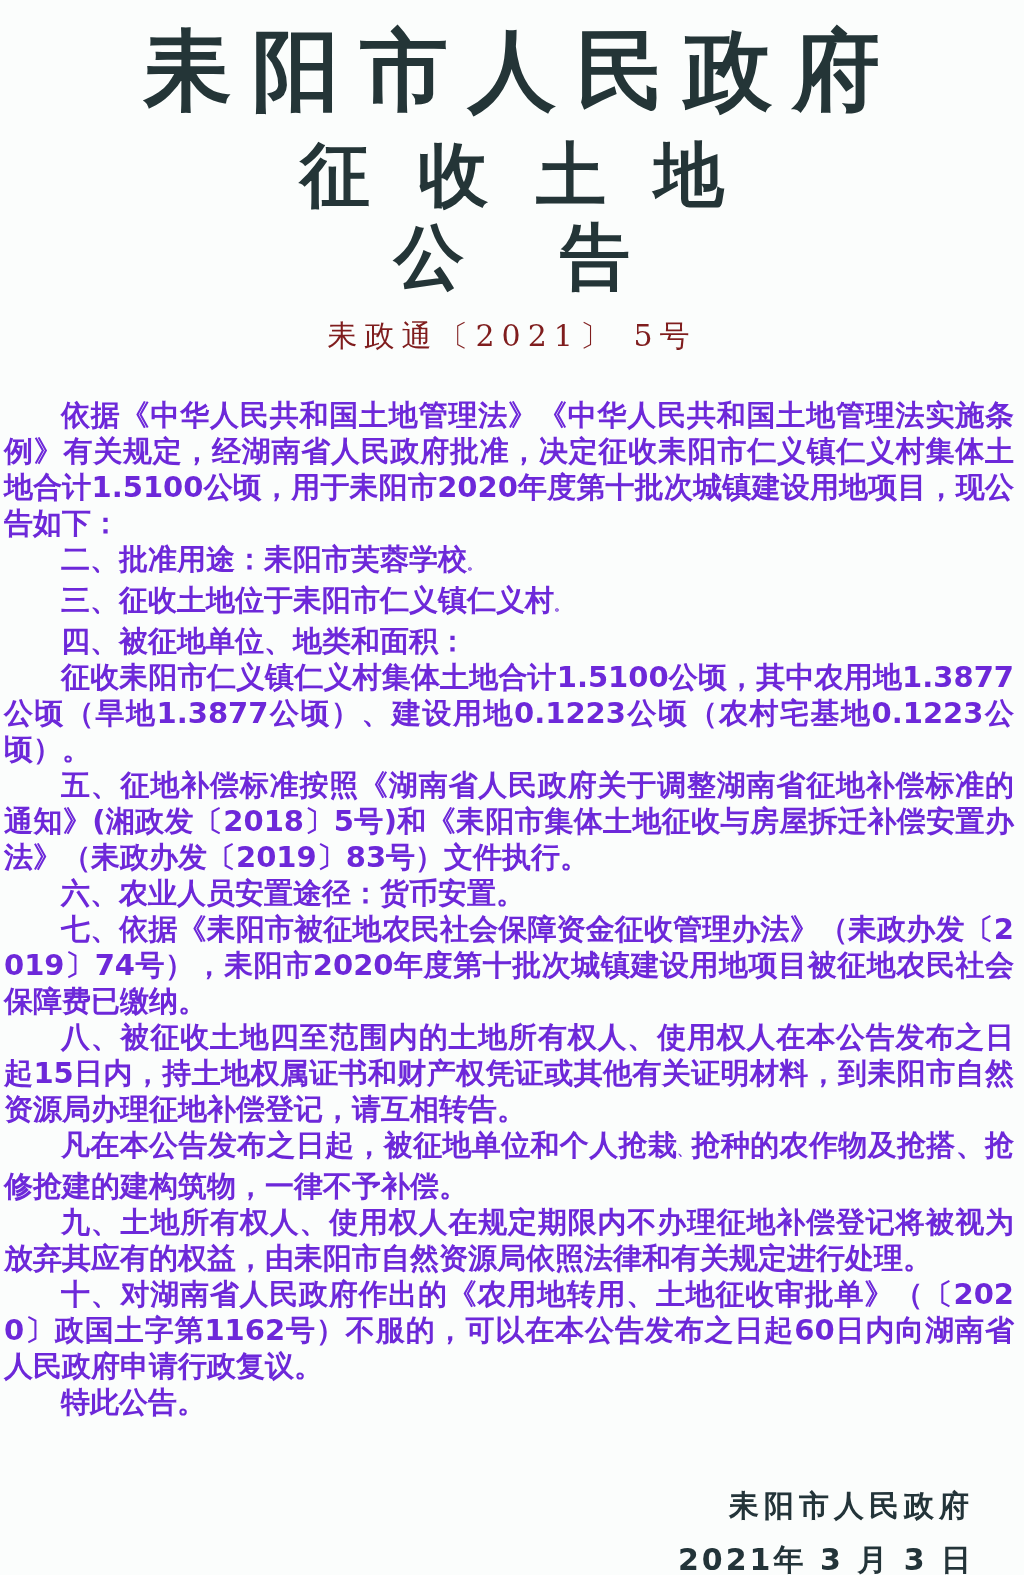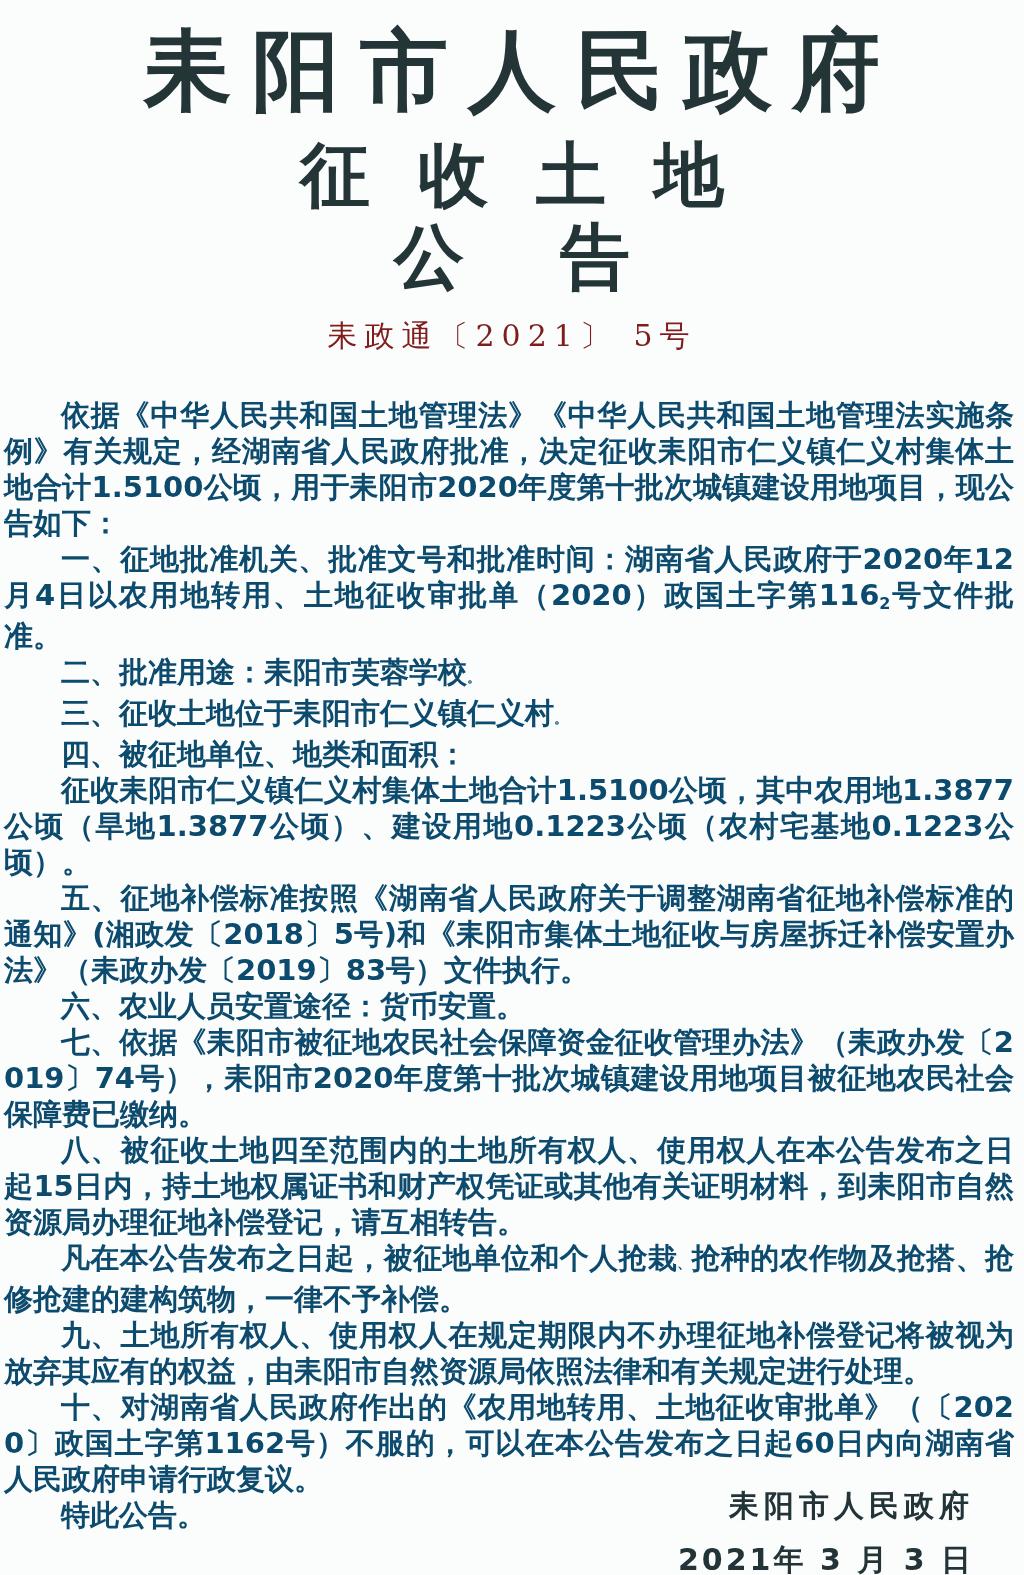--- a/index.html
+++ b/index.html
@@ -62,21 +62,21 @@
   .doc-body {
     margin-top: 44px;
     padding: 0 10px 0 4px;
     font-family: "DejaVu Sans", "Liberation Sans", sans-serif;
     font-weight: 700;
     font-size: 29px;
     line-height: 36px;
     text-align: justify;
     text-justify: inter-ideograph;
     word-break: break-all;
-    color: #0c4a6e;
+    color: #6d28d9;
   }
   .para {
     margin: 0;
     text-indent: 57px;
   }
   .sub-2 {
     font-size: 16px;
     position: relative;
     top: 4px;
   }
@@ -103,21 +103,20 @@
 
   <header class="doc-header">
     <div class="title-1">耒阳市人民政府</div>
     <div class="title-2">征收土地</div>
     <div class="title-3">公告</div>
     <div class="doc-number">耒政通〔2021〕 5号</div>
   </header>
 
   <main class="doc-body">
     <p class="para">依据《中华人民共和国土地管理法》《中华人民共和国土地管理法实施条例》有关规定，经湖南省人民政府批准，决定征收耒阳市仁义镇仁义村集体土地合计1.5100公顷，用于耒阳市2020年度第十批次城镇建设用地项目，现公告如下：</p>
-    <p class="para"><span>一、征地批准机关、批准文号和批准时间：湖南省人民政府于2020年12月4日以农用地转用、土地征收审批单（2020）政国土字第116</span><span class="sub-2">2</span><span>号文件批准。</span></p>
     <p class="para"><span>二、批准用途：耒阳市芙蓉学校</span><span class="sm-punct">。</span></p>
     <p class="para"><span>三、征收土地位于耒阳市仁义镇仁义村</span><span class="sm-punct">。</span></p>
     <p class="para">四、被征地单位、地类和面积：</p>
     <p class="para">征收耒阳市仁义镇仁义村集体土地合计1.5100公顷，其中农用地1.3877公顷（旱地1.3877公顷）、建设用地0.1223公顷（农村宅基地0.1223公顷）。</p>
     <p class="para">五、征地补偿标准按照《湖南省人民政府关于调整湖南省征地补偿标准的通知》(湘政发〔2018〕5号)和《耒阳市集体土地征收与房屋拆迁补偿安置办法》（耒政办发〔2019〕83号）文件执行。</p>
     <p class="para">六、农业人员安置途径：货币安置。</p>
     <p class="para">七、依据《耒阳市被征地农民社会保障资金征收管理办法》（耒政办发〔2019〕74号），耒阳市2020年度第十批次城镇建设用地项目被征地农民社会保障费已缴纳。</p>
     <p class="para">八、被征收土地四至范围内的土地所有权人、使用权人在本公告发布之日起15日内，持土地权属证书和财产权凭证或其他有关证明材料，到耒阳市自然资源局办理征地补偿登记，请互相转告。</p>
     <p class="para"><span>凡在本公告发布之日起，被征地单位和个人抢栽</span><span class="sm-punct">、</span><span>抢种的农作物及抢搭、抢修抢建的建构筑物，一律不予补偿。</span></p>
     <p class="para">九、土地所有权人、使用权人在规定期限内不办理征地补偿登记将被视为放弃其应有的权益，由耒阳市自然资源局依照法律和有关规定进行处理。</p>

